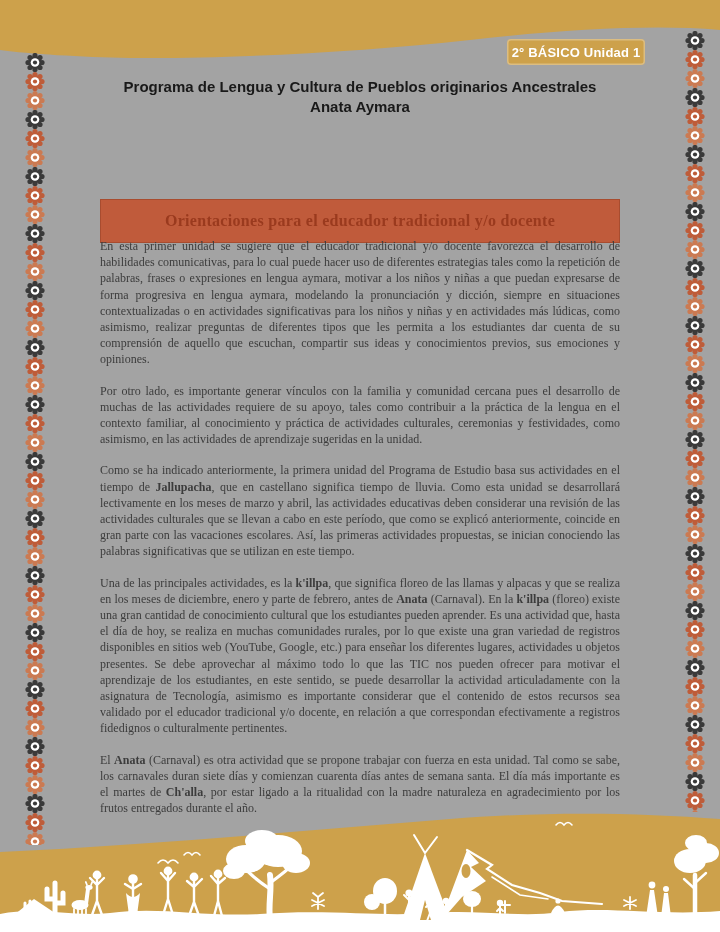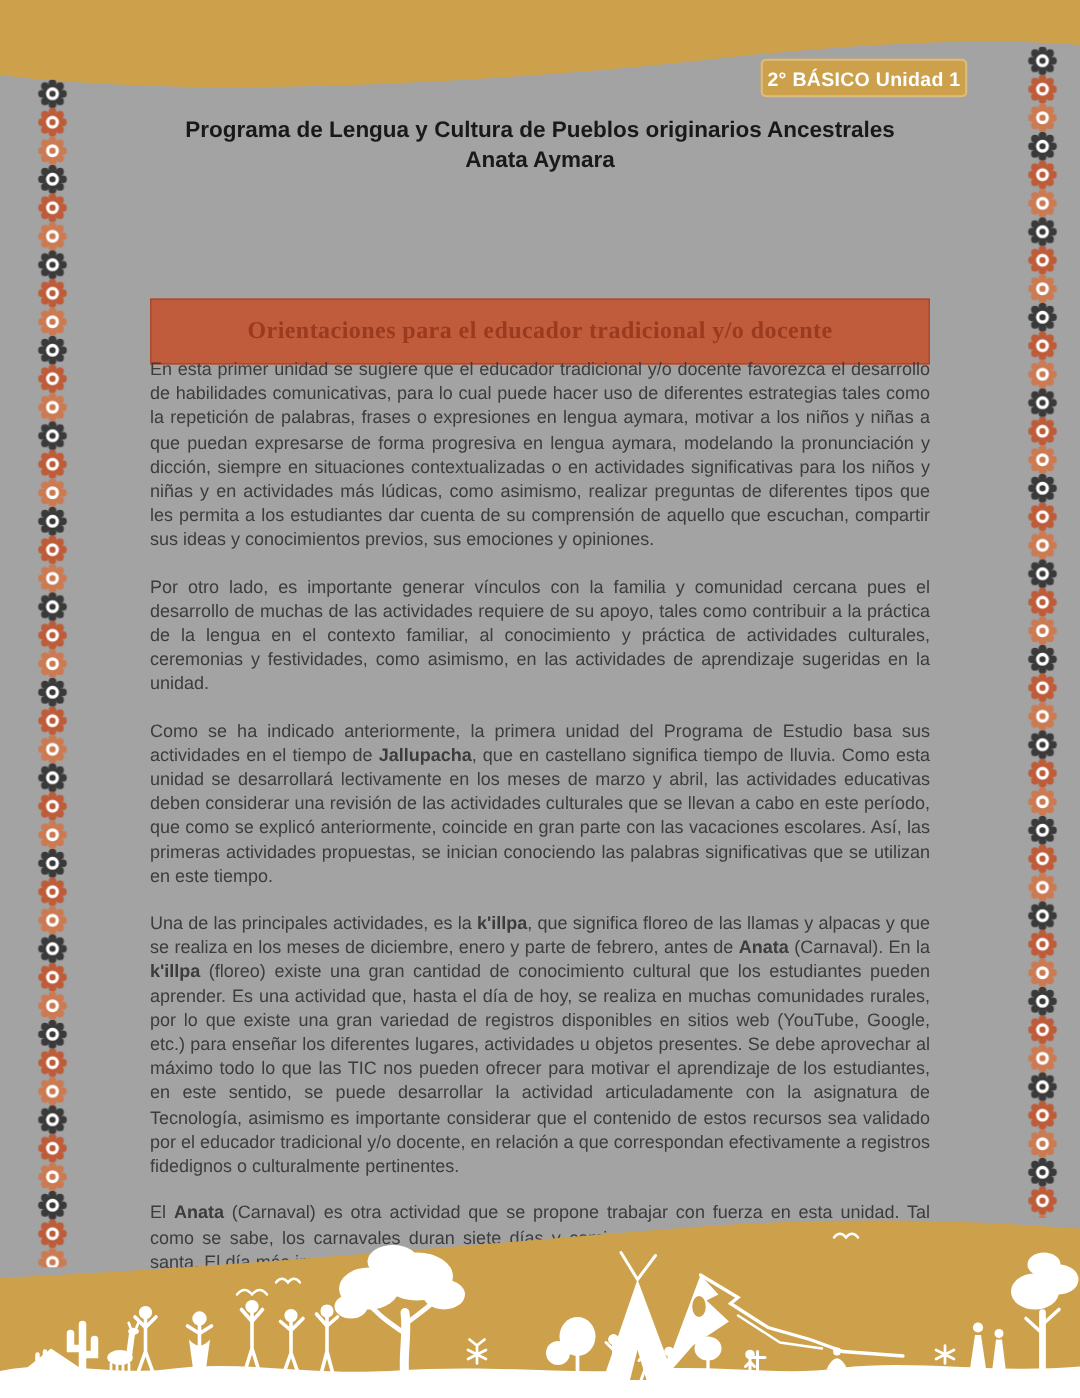--- a/index.html
+++ b/index.html
@@ -21,21 +21,21 @@
     left:0;top:77px;width:720px;text-align:center;
     font-weight:bold;font-size:15px;line-height:20px;color:#191919;
   }
   .section-header{
     left:100px;top:163px;width:520px;height:44px;box-sizing:border-box;
     background:var(--header-bg);border:1px solid #A84C2F;
     display:flex;align-items:center;justify-content:center;
     font-family:"Liberation Serif",serif;font-weight:bold;font-size:16px;
     color:var(--header-text);letter-spacing:.3px;margin-top:36px;
   }
-  .content{left:100px;top:238px;width:520px;}
+  .content{left:100px;top:238px;width:520px;font-family:Liberation Serif, serif;}
   .content p{
     margin:0 0 15px 0;text-align:justify;
     font-size:12px;line-height:16.2px;color:var(--body-text);
   }
   .chain{pointer-events:none;}
   .chain-left{left:25px;top:53px;}
   .chain-right{left:685px;top:31px;}
   .footer-svg{left:0;bottom:0;}
 </style>
 </head>

